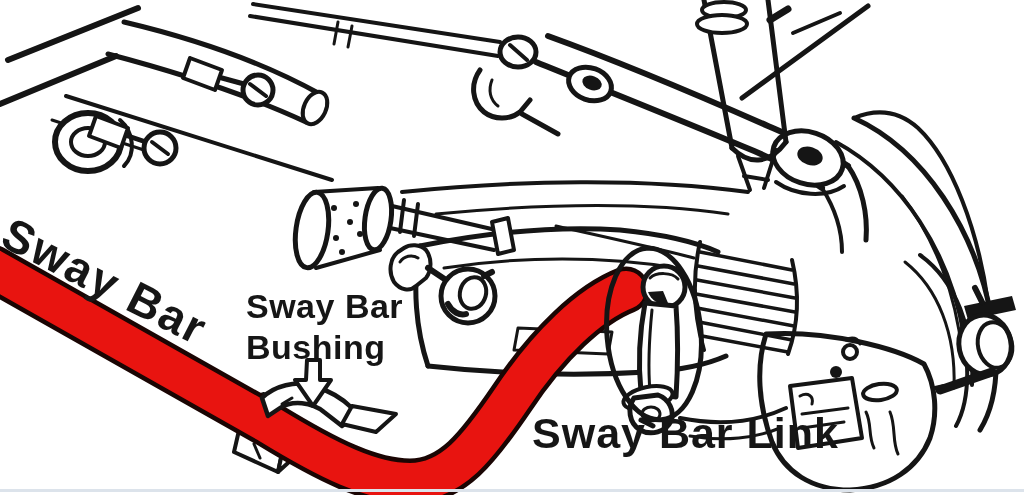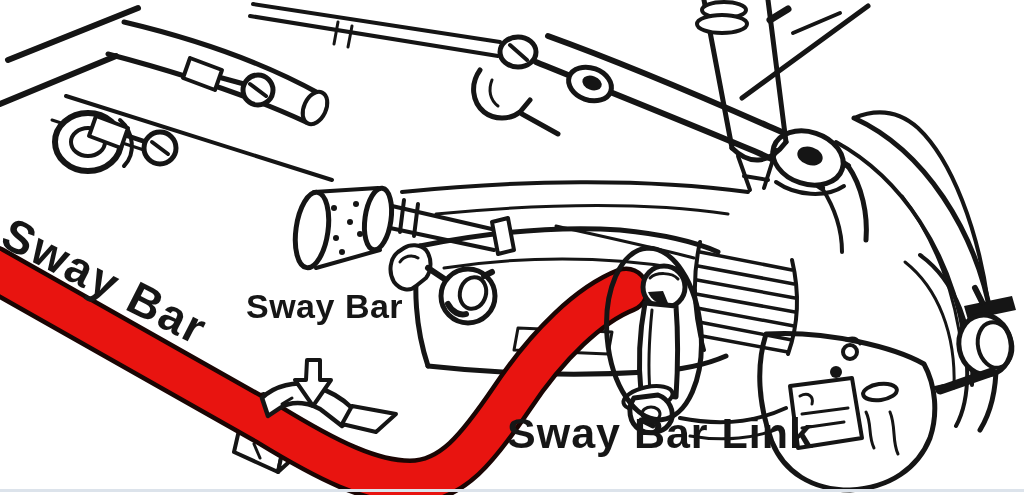--- a/index.html
+++ b/index.html
@@ -14,21 +14,21 @@
   }
   .lbl-swaybar{
     left:16px;top:210px;font-size:46px;letter-spacing:2px;
     transform:rotate(27deg);transform-origin:left top;line-height:1;
   }
   .lbl-bushing{
     left:246px;top:286px;font-size:34px;line-height:1.22;letter-spacing:0.5px;
   }
   .lbl-bushing span{display:block;}
   .lbl-link{
-    left:507px;top:412px;font-size:43px;letter-spacing:1px;line-height:1;
+    left:532px;top:412px;font-size:43px;letter-spacing:1px;line-height:1;
   }
 </style>
 </head>
 <body>
 
 <div class="stage">
   <svg viewBox="0 0 1024 495" width="1024" height="495">
     <g stroke="#151515" fill="none" stroke-linecap="round" stroke-linejoin="round">
 
       <g>
@@ -211,16 +211,17 @@
       </g>
 
       <rect x="0" y="489" width="1024" height="3" fill="#dce3eb" stroke="none"></rect>
     </g>
   </svg>
 
   <div class="lbl lbl-swaybar">Sway Bar</div>
 
   <div class="lbl lbl-bushing">
     <span>Sway Bar</span>
+    <span>Bushing</span>
   </div>
 
   <div class="lbl lbl-link">Sway Bar Link</div>
 </div>
 
 </body></html>

